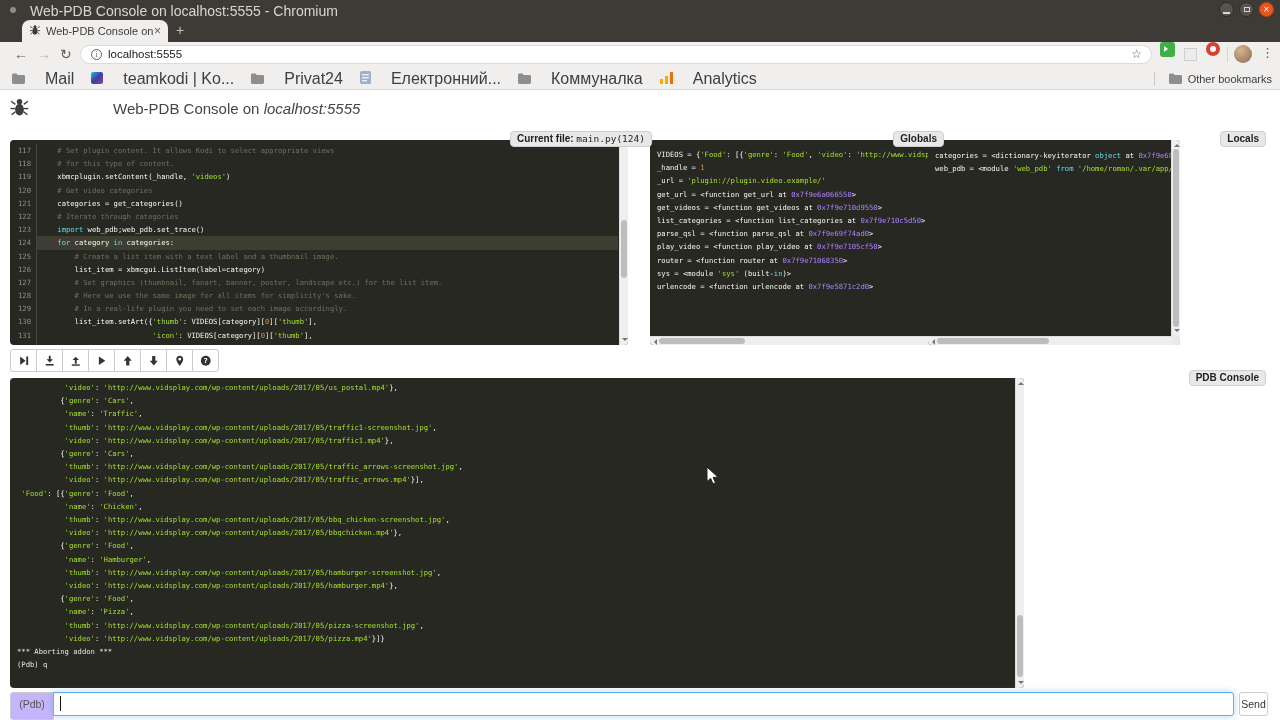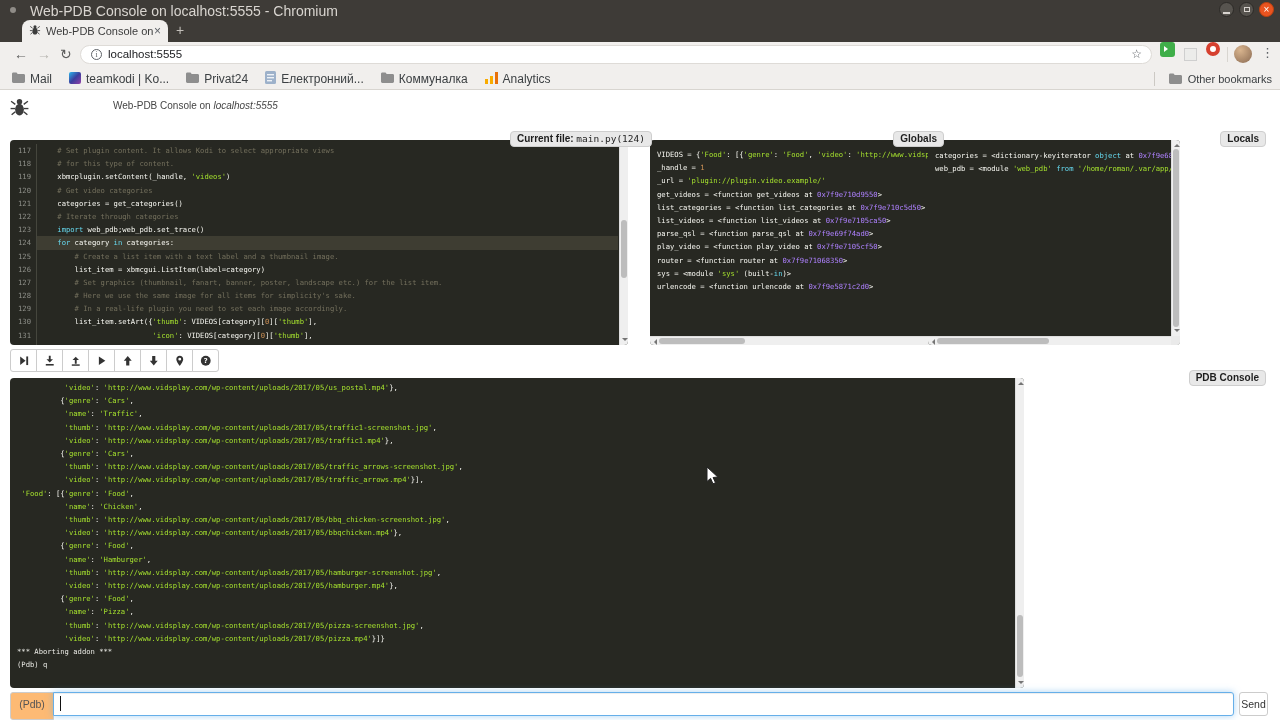--- a/index.html
+++ b/index.html
@@ -48,29 +48,29 @@
            box-sizing:border-box;background:#fff;position:absolute}
   .ext-div{position:absolute;left:1227px;top:5px;width:1px;height:15px;background:#d8d5d0}
   .avatar{position:absolute;left:1234px;top:3px;width:18px;height:18px;border-radius:50%;
           background:radial-gradient(circle at 35% 30%,#d8b48e,#8a6a52)}
   .menu-dots{position:absolute;left:1261px;top:3px;font-size:13px;color:#5f6368}
 
   
   .bmbar{position:absolute;left:0;top:68px;width:1280px;height:22px;background:#f1efed;
          border-bottom:1px solid #d8d5d0;box-sizing:border-box}
   .bm-items{position:absolute;left:12px;top:0;height:22px;display:flex;align-items:center;gap:17px}
-  .bm-item{display:flex;align-items:center;gap:5px;font-size:12px;color:#3c4043;white-space:nowrap}
+  .bm-item{display:flex;align-items:center;gap:20px;font-size:16px;color:#3c4043;white-space:nowrap}
   .bm-right{position:absolute;right:8px;top:0;height:22px;display:flex;align-items:center;gap:6px}
   .bm-div{width:1px;height:14px;background:#ccc9c4;margin-right:8px}
   .bm-label{font-size:11px;color:#3c4043}
 
   
   .page-header{position:absolute;left:0;top:90px;width:1280px;height:35px;background:#fff}
   .hdr-bug{position:absolute;left:9px;top:7px}
-  .hdr-title{position:absolute;left:113px;top:10px;font-size:10px;color:#454545}
+  .hdr-title{position:absolute;left:113px;top:10px;font-size:15px;color:#454545}
   .hdr-title em{font-style:italic}
 
   
   .panel{position:absolute;background:var(--panel_bg);border-radius:4px;overflow:hidden}
   .badge{position:absolute;background:#e8e8e8;border:1px solid #cecece;border-radius:4px;
          font-size:10px;font-weight:bold;color:#1e1e1e;padding:1px 6px;line-height:12px;white-space:nowrap;z-index:5}
   .badge .mono-f{font-family:"DejaVu Sans Mono","Liberation Mono",monospace;font-weight:normal;font-size:9.5px}
 
   .mono-line,.code-row .cl,.code-row .ln{
     font-family:"DejaVu Sans Mono","Liberation Mono",monospace;
@@ -104,21 +104,21 @@
 
   
   .dbg-group{position:absolute;left:10px;top:349px;display:flex}
   .dbg-btn{width:27px;height:23px;background:#fff;border:1px solid #ccc;margin-left:-1px;
            display:flex;align-items:center;justify-content:center;padding:0;cursor:pointer}
   .dbg-btn:first-child{border-radius:3px 0 0 3px;margin-left:0}
   .dbg-btn:last-child{border-radius:0 3px 3px 0}
   .dbg-btn svg{display:block}
 
   
-  .prompt-addon{position:absolute;left:10px;top:692px;width:44px;height:28px;background:#fdba74;
+  .prompt-addon{position:absolute;left:10px;top:692px;width:44px;height:28px;background:#c4b5fd;
                 border:1px solid #ccc;border-radius:3px 0 0 3px;box-sizing:border-box;
                 font-size:10.5px;color:#555;text-align:center;line-height:22px}
   .cmd-input{position:absolute;left:53px;top:692px;width:1181px;height:24px;box-sizing:border-box;
              background:#fff;border:1px solid var(--accent_focus);border-radius:0 3px 3px 0;
              box-shadow:inset 0 1px 1px rgba(0,0,0,.075),0 0 7px rgba(102,175,233,.55);
              font-size:11px;padding:0 6px;outline:none}
   .caret{position:absolute;left:60px;top:696px;width:1px;height:15px;background:#111;animation:blink 1s step-end infinite}
   @keyframes blink{50%{opacity:0}}
   .send-btn{position:absolute;left:1239px;top:692px;width:29px;height:24px;background:#fff;
             border:1px solid #ccc;border-radius:3px;font-size:10.5px;color:#333;padding:0;cursor:pointer}
@@ -340,23 +340,23 @@
   </div>
   <div class="badge" style="left:auto;right:628px;top:131px">
     <span>Current file:</span> <span class="mono-f">main.py(124)</span>
   </div>
 
   <div class="panel" style="left:650px;top:140px;width:296px;height:205px">
     <div class="glob-body">
         <div class="mono-line"><span class="tk-p">VIDEOS = {</span><span class="tk-s">'Food'</span><span class="tk-p">: [{</span><span class="tk-s">'genre'</span><span class="tk-p">: </span><span class="tk-s">'Food'</span><span class="tk-p">, </span><span class="tk-s">'video'</span><span class="tk-p">: </span><span class="tk-s">'http://www.vidspla</span></div>
         <div class="mono-line"><span class="tk-p">_handle = </span><span class="tk-n">1</span></div>
         <div class="mono-line"><span class="tk-p">_url = </span><span class="tk-s">'plugin://plugin.video.example/'</span></div>
+        <div class="mono-line"><span class="tk-p">get_url = &lt;function get_url at </span><span class="tk-a">0x7f9e6a066550</span><span class="tk-p">&gt;</span></div>
         <div class="mono-line"><span class="tk-p">get_videos = &lt;function get_videos at </span><span class="tk-a">0x7f9e710d9550</span><span class="tk-p">&gt;</span></div>
         <div class="mono-line"><span class="tk-p">list_categories = &lt;function list_categories at </span><span class="tk-a">0x7f9e710c5d50</span><span class="tk-p">&gt;</span></div>
-        <div class="mono-line"><span class="tk-p">list_videos = &lt;function list_videos at </span><span class="tk-a">0x7f9e7105ca50</span><span class="tk-p">&gt;</span></div>
         <div class="mono-line"><span class="tk-p">parse_qsl = &lt;function parse_qsl at </span><span class="tk-a">0x7f9e69f74ad0</span><span class="tk-p">&gt;</span></div>
         <div class="mono-line"><span class="tk-p">play_video = &lt;function play_video at </span><span class="tk-a">0x7f9e7105cf50</span><span class="tk-p">&gt;</span></div>
         <div class="mono-line"><span class="tk-p">router = &lt;function router at </span><span class="tk-a">0x7f9e71068350</span><span class="tk-p">&gt;</span></div>
         <div class="mono-line"><span class="tk-p">sys = &lt;module </span><span class="tk-s">'sys'</span><span class="tk-p"> (built-</span><span class="tk-k">in</span><span class="tk-p">)&gt;</span></div>
         <div class="mono-line"><span class="tk-p">urlencode = &lt;function urlencode at </span><span class="tk-a">0x7f9e5871c2d0</span><span class="tk-p">&gt;</span></div>
       </div>
     <div class="sbv" style="right:0;top:0;height:196px">
       <i class="arr up"></i>
         <i class="arr down"></i>
       <div class="sb-th-v" style="top:122px;height:62px"></div>

